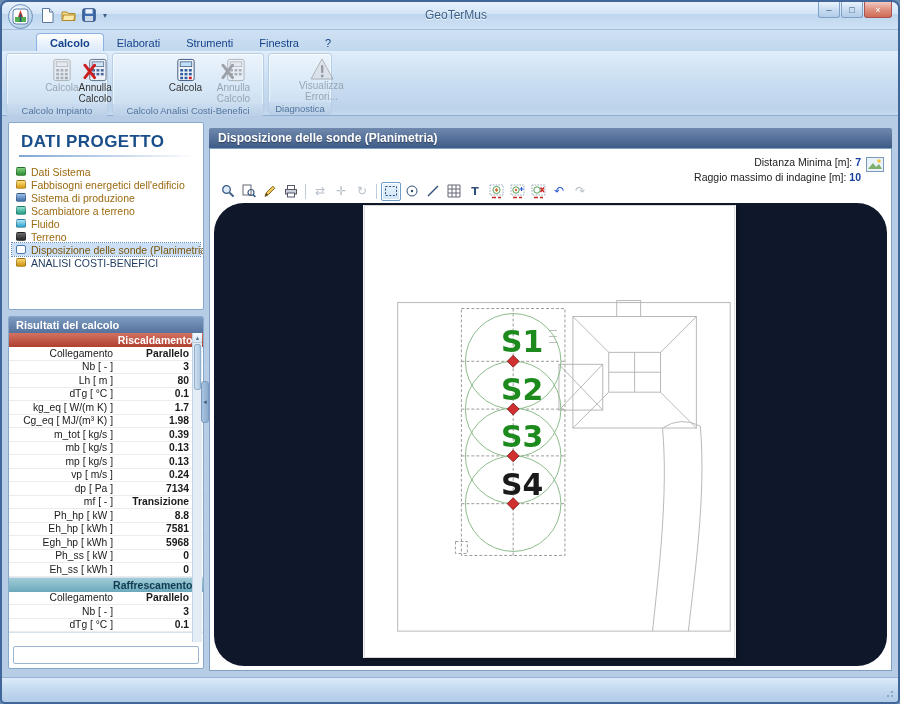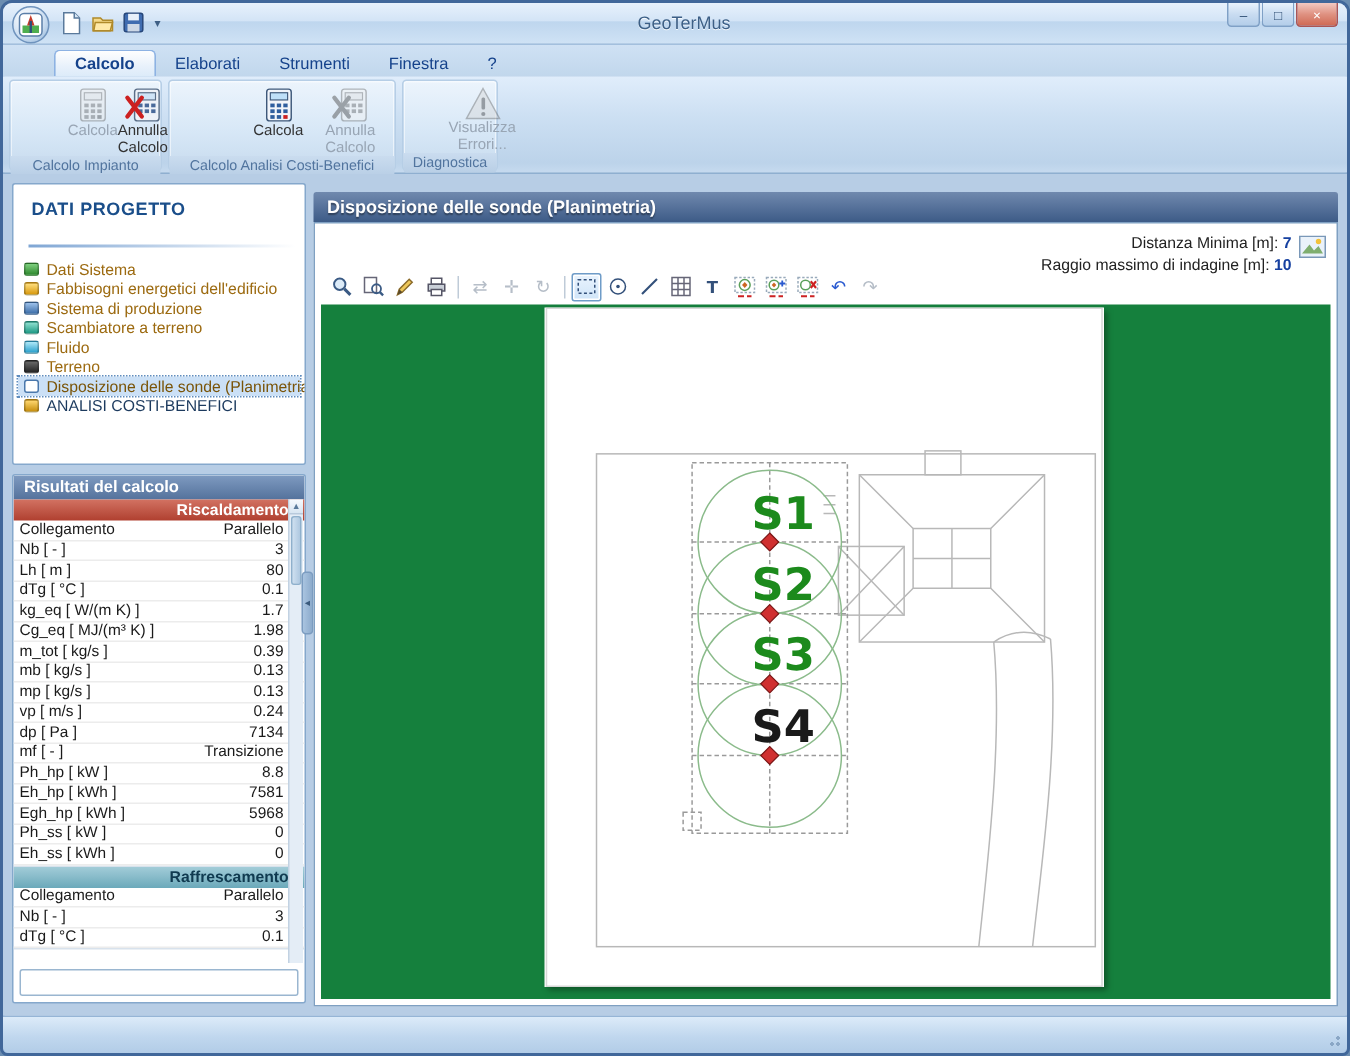--- a/index.html
+++ b/index.html
@@ -45,21 +45,21 @@
   .rbtn.disabled svg { filter:grayscale(1); opacity:.45; }
   .gtitle { height:13px; font-size:9.5px; color:#51749e; text-align:center; line-height:13px;
     background:linear-gradient(#cadcef,#b9cfe6); border-radius:0 0 2px 2px; white-space:nowrap; padding:0 4px; }
 
   
   .content { position:absolute; top:114px; bottom:25px; left:0; right:0; background:#b7cde5; }
 
   
   .panel { position:absolute; background:#fff; border:1px solid #85a8cc; border-radius:2px; }
   .dati { left:6px; top:6px; width:196px; height:188px; overflow:hidden; }
-  .dati-title { padding:9px 0 17px 12px; font-size:12px; font-weight:bold; color:#1a4e8a; letter-spacing:.4px; }
+  .dati-title { padding:9px 0 3px 12px; font-size:17px; font-weight:bold; color:#1a4e8a; letter-spacing:.4px; }
   .dati-sep { height:2px; margin:0 6px 8px 10px; background:linear-gradient(90deg,#7fa6d4,rgba(255,255,255,0)); }
   .tree { padding:0 3px; }
   .titem { display:flex; align-items:center; gap:5px; height:13px; font-size:10.5px; color:#9c6a10;
     padding-left:4px; cursor:pointer; white-space:nowrap; }
   .titem.selected { background:#cbe0f6; outline:1px dotted #5f8cbd; color:#7a5408; }
   .titem.caps { color:#1c3a5e; }
   .ticon { width:10px; height:9px; border-radius:2px; flex:0 0 auto; border:1px solid rgba(0,0,0,.25); }
   .ic-general{background:linear-gradient(#7fd07f,#2f8a2f);} .ic-energy{background:linear-gradient(#ffe080,#d99a10);}
   .ic-system{background:linear-gradient(#9cc0ea,#3c6ea8);} .ic-exchanger{background:linear-gradient(#8fe0d0,#1f9a85);}
   .ic-fluid{background:linear-gradient(#aee8f8,#2aa0cc);} .ic-ground{background:linear-gradient(#6a6a6a,#262626);}
@@ -69,22 +69,22 @@
   .res-head { height:16px; background:linear-gradient(#7e9ac0,#54729c); color:#fff; font-size:11px; font-weight:bold;
     line-height:16px; padding-left:7px; }
   .sec-head { height:14px; font-size:10.5px; font-weight:bold; line-height:14px; padding:0 5px;
     display:flex; justify-content:flex-end; align-items:center; cursor:pointer; }
   .sec-head.hot { background:linear-gradient(#d27262,#b04030); color:#fff; }
   .sec-head.cool { background:linear-gradient(#a2ccd8,#6ba9ba); color:#103a50; }
   .chev { display:inline-block; transform:rotate(-90deg); font-size:10px; opacity:.9; }
   .r-rows { border-bottom:1px solid #d8e2ec; }
   .r-row { display:flex; align-items:center; height:13.5px; padding:0 14px 0 4px; font-size:10.3px;
     border-bottom:1px solid #ececec; color:#1a1a1a; }
-  .r-lbl { flex:1; text-align:left; padding-right:14px; white-space:nowrap; overflow:hidden; }
-  .r-val { width:62px; text-align:right; white-space:nowrap; }
+  .r-lbl { flex:1; text-align:right; padding-right:14px; white-space:nowrap; overflow:hidden; }
+  .r-val { width:62px; text-align:right; white-space:nowrap;font-weight:bold; }
   .descbox { position:absolute; left:4px; right:4px; bottom:4px; height:18px; border:1px solid #9ab6d0; border-radius:2px; background:#fff; }
   .vscroll { position:absolute; right:1px; top:16px; bottom:26px; width:10px; background:#e4edf6; border-left:1px solid #c2d2e2; }
   .varrow { height:10px; font-size:6px; color:#5a7a9a; text-align:center; line-height:10px;
     background:linear-gradient(#f6fafd,#d8e6f2); border-bottom:1px solid #b8cadc; cursor:pointer; }
   .vthumb { margin:1px; height:46px; background:linear-gradient(90deg,#cfe0f0,#aec8e0); border:1px solid #8fb0cc; border-radius:2px; }
 
   .splitter { position:absolute; left:199px; top:265px; width:8px; height:42px; border-radius:3px;
     background:linear-gradient(90deg,#a9c4e0,#8cabcc); border:1px solid #7b9cc0; color:#3a5a7c;
     font-size:7px; display:flex; align-items:center; justify-content:center; cursor:pointer; }
 
@@ -99,21 +99,21 @@
   .pic-icon { position:absolute; top:8px; right:7px; cursor:pointer; }
 
   .dtoolbar { position:absolute; top:32px; left:8px; height:20px; display:flex; align-items:center; gap:1px; }
   .tool { width:20px; height:19px; display:flex; flex-direction:column; align-items:center; justify-content:center;
     border:1px solid transparent; border-radius:2px; cursor:pointer; color:#33507a; font-size:12px; line-height:12px; }
   .tool.active { border-color:#6f9cc8; background:linear-gradient(#eaf4fe,#cfe4f8); box-shadow:inset 0 0 0 1px #fff; }
   .tool.disabled { color:#b6bec8; cursor:default; }
   .tsep { width:1px; height:15px; background:#bfcbd8; margin:0 3px; }
   .glyph { font-size:12px; }
 
-  .canvas { position:absolute; top:54px; left:4px; right:4px; bottom:4px; background:#15803d; overflow:hidden; }
+  .canvas { position:absolute; top:54px; left:4px; right:4px; bottom:4px; background:#0f172a; overflow:hidden;border-radius:30px; }
   .page { position:absolute; left:149px; top:2px; width:373px; height:453px; background:#fff; box-shadow:2px 2px 4px rgba(0,0,0,.35); }
 
   
   .statusbar { position:absolute; left:0; right:0; bottom:0; height:25px;
     background:linear-gradient(#dcebf9,#c0d7ee 55%, #b2cce7); border-top:1px solid #96b5d6; border-radius:0 0 4px 4px; }
   .grip { position:absolute; right:4px; bottom:4px; width:12px; height:12px;
     background:
       radial-gradient(circle at 10px 10px, #8aa7c6 1.2px, transparent 1.4px),
       radial-gradient(circle at 6px 10px, #8aa7c6 1.2px, transparent 1.4px),
       radial-gradient(circle at 10px 6px, #8aa7c6 1.2px, transparent 1.4px); }

